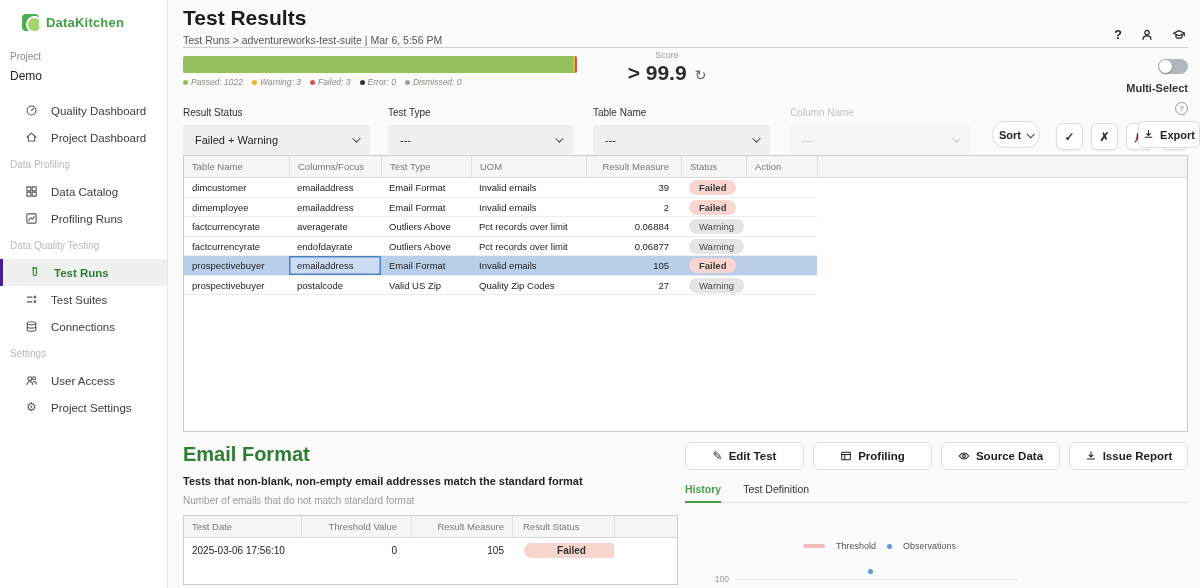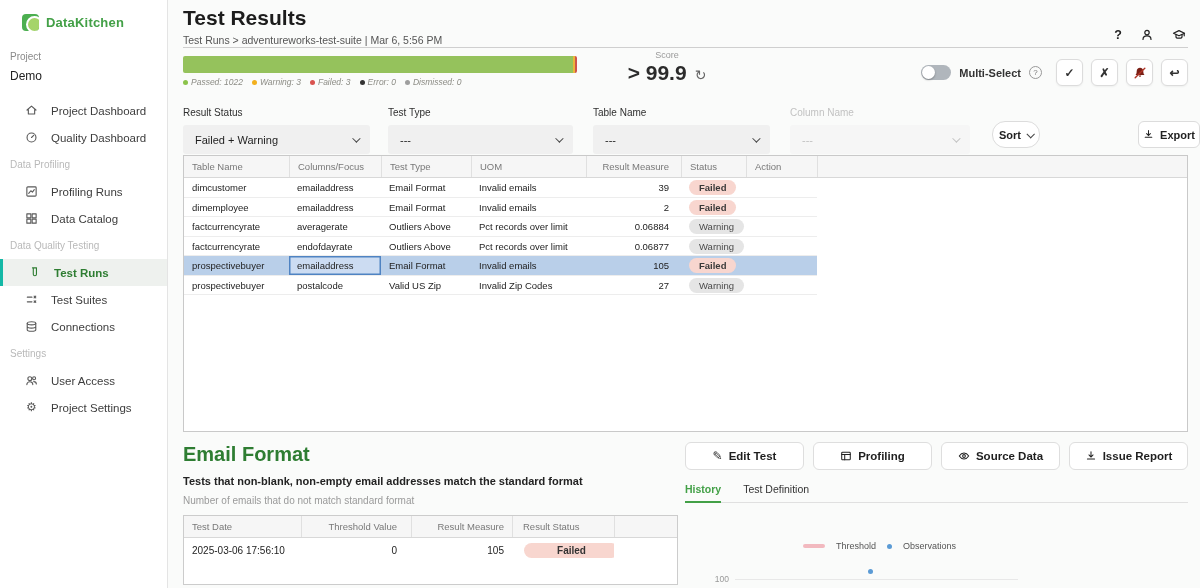--- a/index.html
+++ b/index.html
@@ -14,21 +14,21 @@
   .logo-mark::after { content:""; position:absolute; left:4px; top:2px; width:13px; height:13px; border-radius:50%; background:#a5d46a; border:2px solid #fff; }
   .logo-text { font-size:13px; font-weight:700; color:#43a047; letter-spacing:.2px; }
   .side-proj { margin:20px 0 0 10px; }
   .proj-label { font-size:10px; color:#8a8a8a; }
   .proj-name { font-size:12px; color:#222; margin-top:7px; }
   .nav { margin-top:14px; }
   .nav-sec { display:flex; align-items:center; height:27px; padding-left:10px; font-size:10px; color:#b9b9b9; }
   .nav-item { display:flex; align-items:center; height:27px; padding-left:25px; gap:13px; font-size:11.5px; color:#3d3d3d; cursor:pointer; }
   .nav-item svg { width:13px; height:13px; stroke:#5a5a5a; fill:none; stroke-width:1.2; stroke-linecap:round; stroke-linejoin:round; flex-shrink:0; }
   .nav-item .glyph-ic { width:13px; font-size:12px; color:#5a5a5a; line-height:13px; text-align:center; flex-shrink:0; }
-  .nav-item.sel { background:#eef1ee; border-left:3px solid #14b8a6; color:#2e7d32; font-weight:700; }
+  .nav-item.sel { background:#eef1ee; border-left:3px solid #4c1d95; color:#2e7d32; font-weight:700; }
   .nav-item.sel svg { stroke:#2e7d32; }
 
   
   .main { position:absolute; left:167px; top:0; right:0; bottom:0; }
   .hdr { position:absolute; left:16px; right:12px; top:0; height:48px; }
   .hdr-title { font-size:21px; font-weight:700; color:#1c1c1c; padding-top:6px; }
   .hdr-crumb { font-size:10.5px; color:#555; margin-top:4px; }
   .hdr-rule { position:absolute; left:0; right:0; top:47px; height:1px; background:#cfcfcf; }
   .hdr-icons { position:absolute; right:2px; top:28px; display:flex; align-items:center; gap:18px; }
   .hdr-ic { font-size:12.5px; font-weight:700; color:#222; cursor:pointer; }
@@ -41,21 +41,21 @@
   .seg-w { flex:6; background:#e9b63a; }
   .seg-f { flex:5; background:#cf5549; }
   .bar-legend { position:absolute; left:16px; top:29px; display:flex; gap:9px; font-size:8.5px; font-style:italic; color:#8c8c85; }
   .bl-item { display:flex; align-items:center; gap:3px; }
   .bl-dot { width:5px; height:5px; border-radius:50%; display:inline-block; }
   .b-passed{background:#8bc34a;} .b-warning{background:#f2b01e;} .b-failed{background:#d9534f;} .b-error{background:#333;} .b-dismissed{background:#9e9e9e;}
   .score-block { position:absolute; left:440px; top:2px; width:120px; text-align:center; }
   .score-label { font-size:9px; color:#9a9a9a; }
   .score-val { font-size:21px; font-weight:600; color:#2b2b2b; margin-top:1px; }
   .refresh-ic { font-size:14px; color:#666; margin-left:8px; font-weight:400; cursor:pointer; }
-  .controls { position:absolute; right:12px; top:11px; display:flex; align-items:center; gap:8px; }
+  .controls { position:absolute; right:12px; top:11px; display:flex; align-items:flex-end; gap:8px;flex-direction:column; }
   .toggle { width:30px; height:15px; border-radius:8px; background:#b0b6bc; position:relative; cursor:pointer; }
   .knob { position:absolute; left:1px; top:1px; width:13px; height:13px; border-radius:50%; background:#fff; box-shadow:0 1px 2px rgba(0,0,0,.3); }
   .ms-label { font-size:11px; font-weight:600; color:#333; }
   .help-circ { width:13px; height:13px; border-radius:50%; border:1px solid #999; color:#777; font-size:8px; display:flex; align-items:center; justify-content:center; cursor:pointer; }
   .btn-cluster { display:flex; gap:8px; margin-left:6px; }
   .icon-btn { width:27px; height:27px; background:#fff; border:1px solid #dcdcdc; border-radius:6px; display:flex; align-items:center; justify-content:center; font-size:12px; font-weight:700; color:#333; cursor:pointer; box-shadow:0 1px 2px rgba(0,0,0,.05); }
   .icon-btn svg { width:14px; height:14px; }
 
   
   .filters { position:absolute; left:0; right:0; top:103px; height:52px; }
@@ -125,47 +125,47 @@
       <span class="logo-mark"></span>
       <span class="logo-text">DataKitchen</span>
     </div>
     <div class="side-proj">
       <div class="proj-label">Project</div>
       <div class="proj-name">Demo</div>
     </div>
     <nav class="nav">
       <div class="nav-item">
         <svg viewBox="0 0 14 14">
-            <path d="M2.2 6.5 7 2.3l4.8 4.2M3.6 5.8v5h6.8v-5"></path>
-          </svg>
-        <span>Project Dashboard</span>
-      </div>
-      <div class="nav-item">
-        <svg viewBox="0 0 14 14">
             <circle cx="7" cy="7" r="4.8"></circle>
             <path d="M7 7l2.4-2.4"></path>
           </svg>
         <span>Quality Dashboard</span>
       </div>
+      <div class="nav-item">
+        <svg viewBox="0 0 14 14">
+            <path d="M2.2 6.5 7 2.3l4.8 4.2M3.6 5.8v5h6.8v-5"></path>
+          </svg>
+        <span>Project Dashboard</span>
+      </div>
       <div class="nav-sec">Data Profiling</div>
-      <div class="nav-item">
-        <svg viewBox="0 0 14 14">
-            <rect x="2" y="2" width="10" height="10" rx="1"></rect>
-            <path d="M4 9l2.3-2.8L8 7.6l2-2.6"></path>
-          </svg>
-        <span>Profiling Runs</span>
-      </div>
       <div class="nav-item">
         <svg viewBox="0 0 14 14">
             <rect x="2" y="2" width="4.3" height="4.3"></rect>
             <rect x="7.7" y="2" width="4.3" height="4.3"></rect>
             <rect x="2" y="7.7" width="4.3" height="4.3"></rect>
             <rect x="7.7" y="7.7" width="4.3" height="4.3"></rect>
           </svg>
         <span>Data Catalog</span>
+      </div>
+      <div class="nav-item">
+        <svg viewBox="0 0 14 14">
+            <rect x="2" y="2" width="10" height="10" rx="1"></rect>
+            <path d="M4 9l2.3-2.8L8 7.6l2-2.6"></path>
+          </svg>
+        <span>Profiling Runs</span>
       </div>
       <div class="nav-sec">Data Quality Testing</div>
       <div class="nav-item sel">
         <svg viewBox="0 0 14 14">
             <path d="M4.8 2h4.4M5.7 2v6.8a1.7 1.7 0 0 0 3.4 0V2"></path>
           </svg>
         <span>Test Runs</span>
       </div>
       <div class="nav-item">
         <svg viewBox="0 0 14 14">
@@ -369,21 +369,21 @@
         <div class="td c2">Email Format</div>
         <div class="td c3">Invalid emails</div>
         <div class="td c4">105</div>
         <div class="td c5"><span class="pill failed">Failed</span></div>
         <div class="td c6"></div>
       </div>
       <div class="trow">
         <div class="td c0">prospectivebuyer</div>
         <div class="td c1">postalcode</div>
         <div class="td c2">Valid US Zip</div>
-        <div class="td c3">Invalid Zip Codes</div>
+        <div class="td c3">Quality Zip Codes</div>
         <div class="td c4">27</div>
         <div class="td c5"><span class="pill warning">Warning</span></div>
         <div class="td c6"></div>
       </div>
     </div>
 
     <div class="detail">
       <div class="d-left">
         <div class="d-title">Email Format</div>
         <div class="d-sub">Tests that non-blank, non-empty email addresses match the standard format</div>

